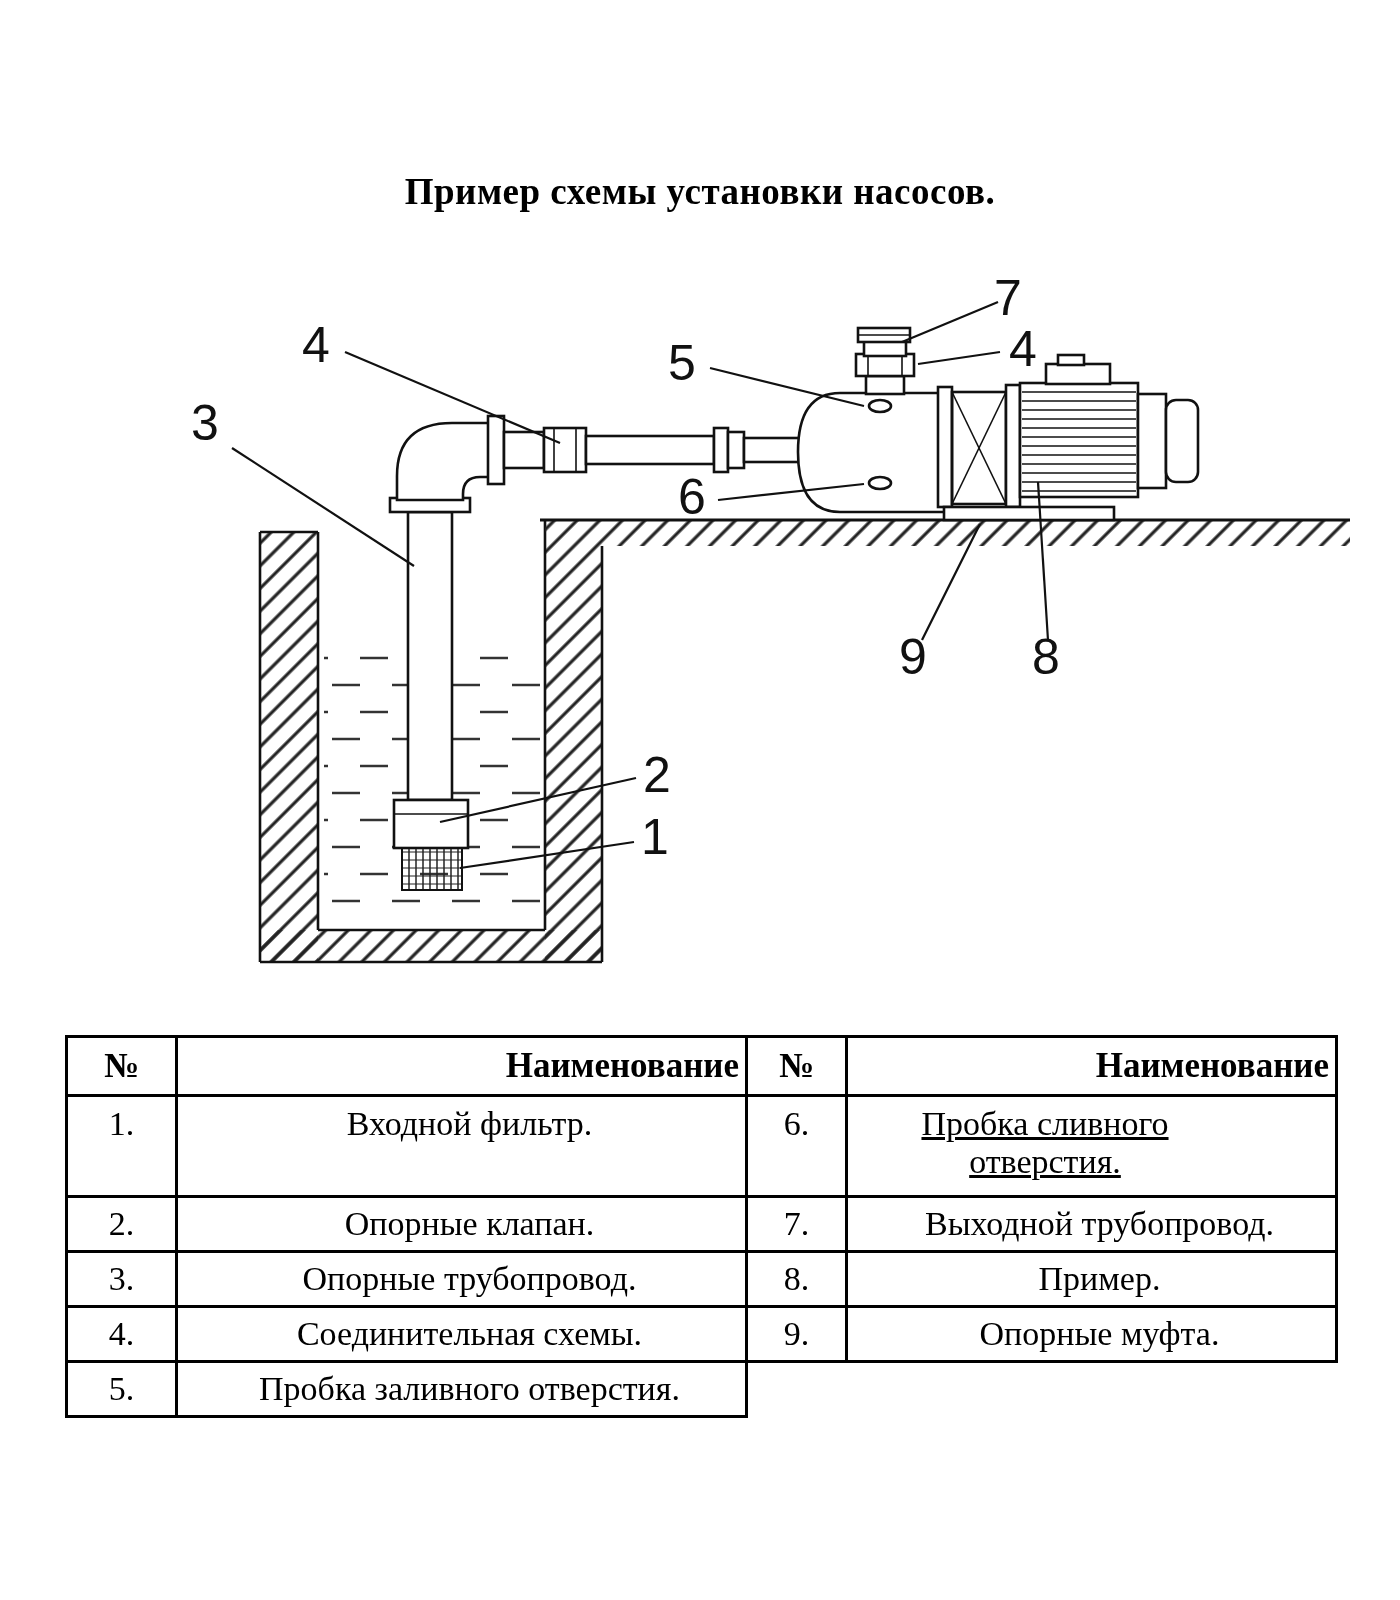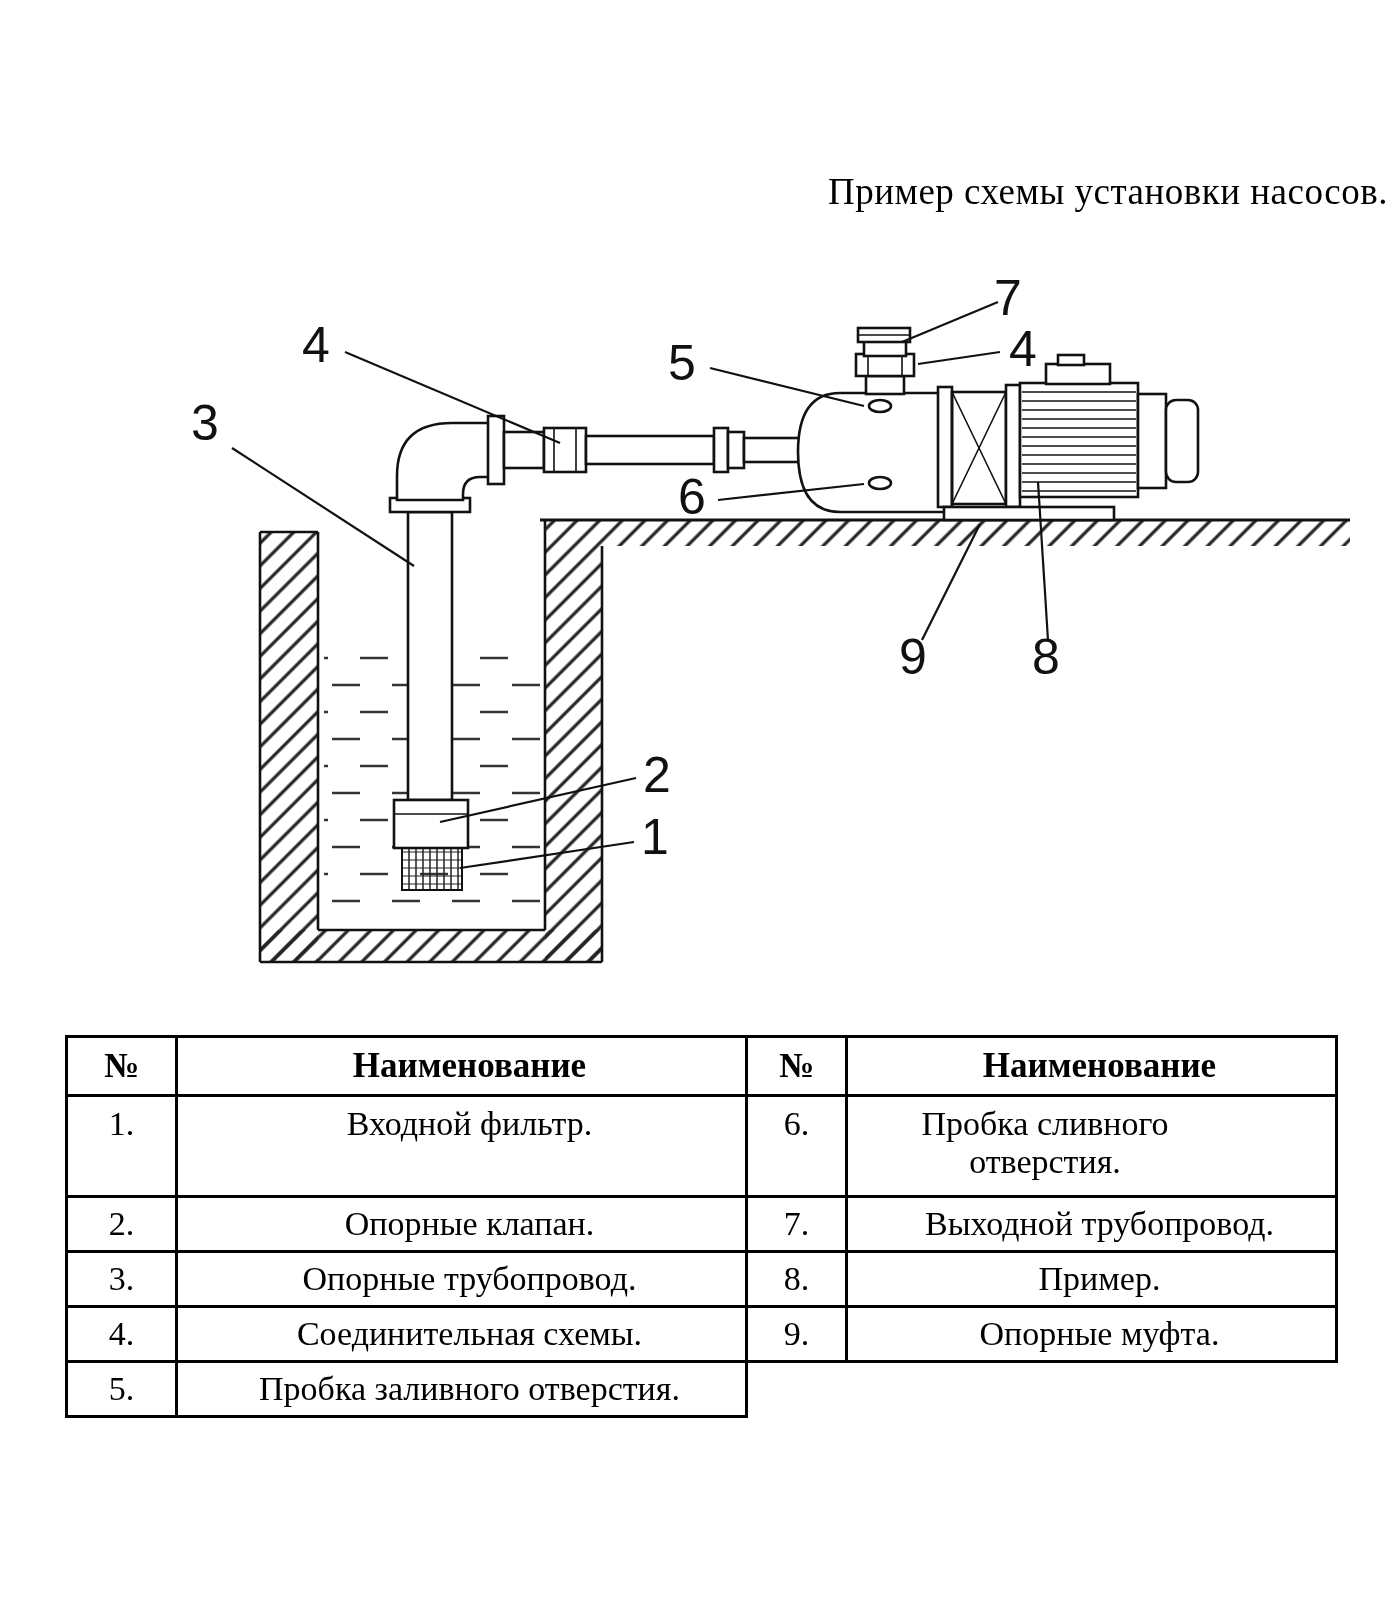--- a/index.html
+++ b/index.html
@@ -8,24 +8,24 @@
     position:relative;
     width:1400px;
     height:1600px;
     background:#ffffff;
     font-family:"Liberation Serif", serif;
     color:#000;
     overflow:hidden;
   }
   .title{
     position:absolute;
-    top:170px; left:0; right:12px;
-    text-align:right;
+    top:170px; left:0; right:0;
+    text-align:center;
     font-size:37px;
-    font-weight:normal;
+    font-weight:bold;
     letter-spacing:0.5px;
   }
   svg.diagram{
     position:absolute;
     top:0; left:0;
   }
   svg .outline{fill:#ffffff;stroke:#111;stroke-width:2.6;}
   svg .thin{stroke:#111;stroke-width:1.6;fill:none;}
   svg .edge{stroke:#111;stroke-width:2.6;fill:none;}
   svg .leader{stroke:#111;stroke-width:2.2;fill:none;}
@@ -45,21 +45,21 @@
   }
   table.legend th, table.legend td{
     border:3px solid #000;
     padding:4px 6px;
     vertical-align:middle;
     overflow:hidden;
   }
   table.legend th{
     font-size:35px;
     font-weight:bold;
-    text-align:center;
+    text-align:right;
     padding-left:22px;
     height:48px;
   }
   table.legend th.num, table.legend td.num{
     text-align:center;
     padding-left:6px;
   }
   table.legend td.name{
     text-align:center;
     padding-left:22px;
@@ -67,21 +67,21 @@
   table.legend tr.tall td{
     vertical-align:top;
     padding-top:8px;
     height:86px;
   }
   table.legend tr.norm td{height:44px;}
   table.legend td.empty-cell{
     border:none;
     background:transparent;
   }
-  .wrap{max-width:350px;}
+  .wrap{max-width:350px;text-decoration:underline;}
 </style>
 </head>
 <body>
 
 <div class="page">
 
   <div class="title">Пример схемы установки насосов.</div>
 
   <svg class="diagram" width="1400" height="1030" viewBox="0 0 1400 1030">
     <defs>

